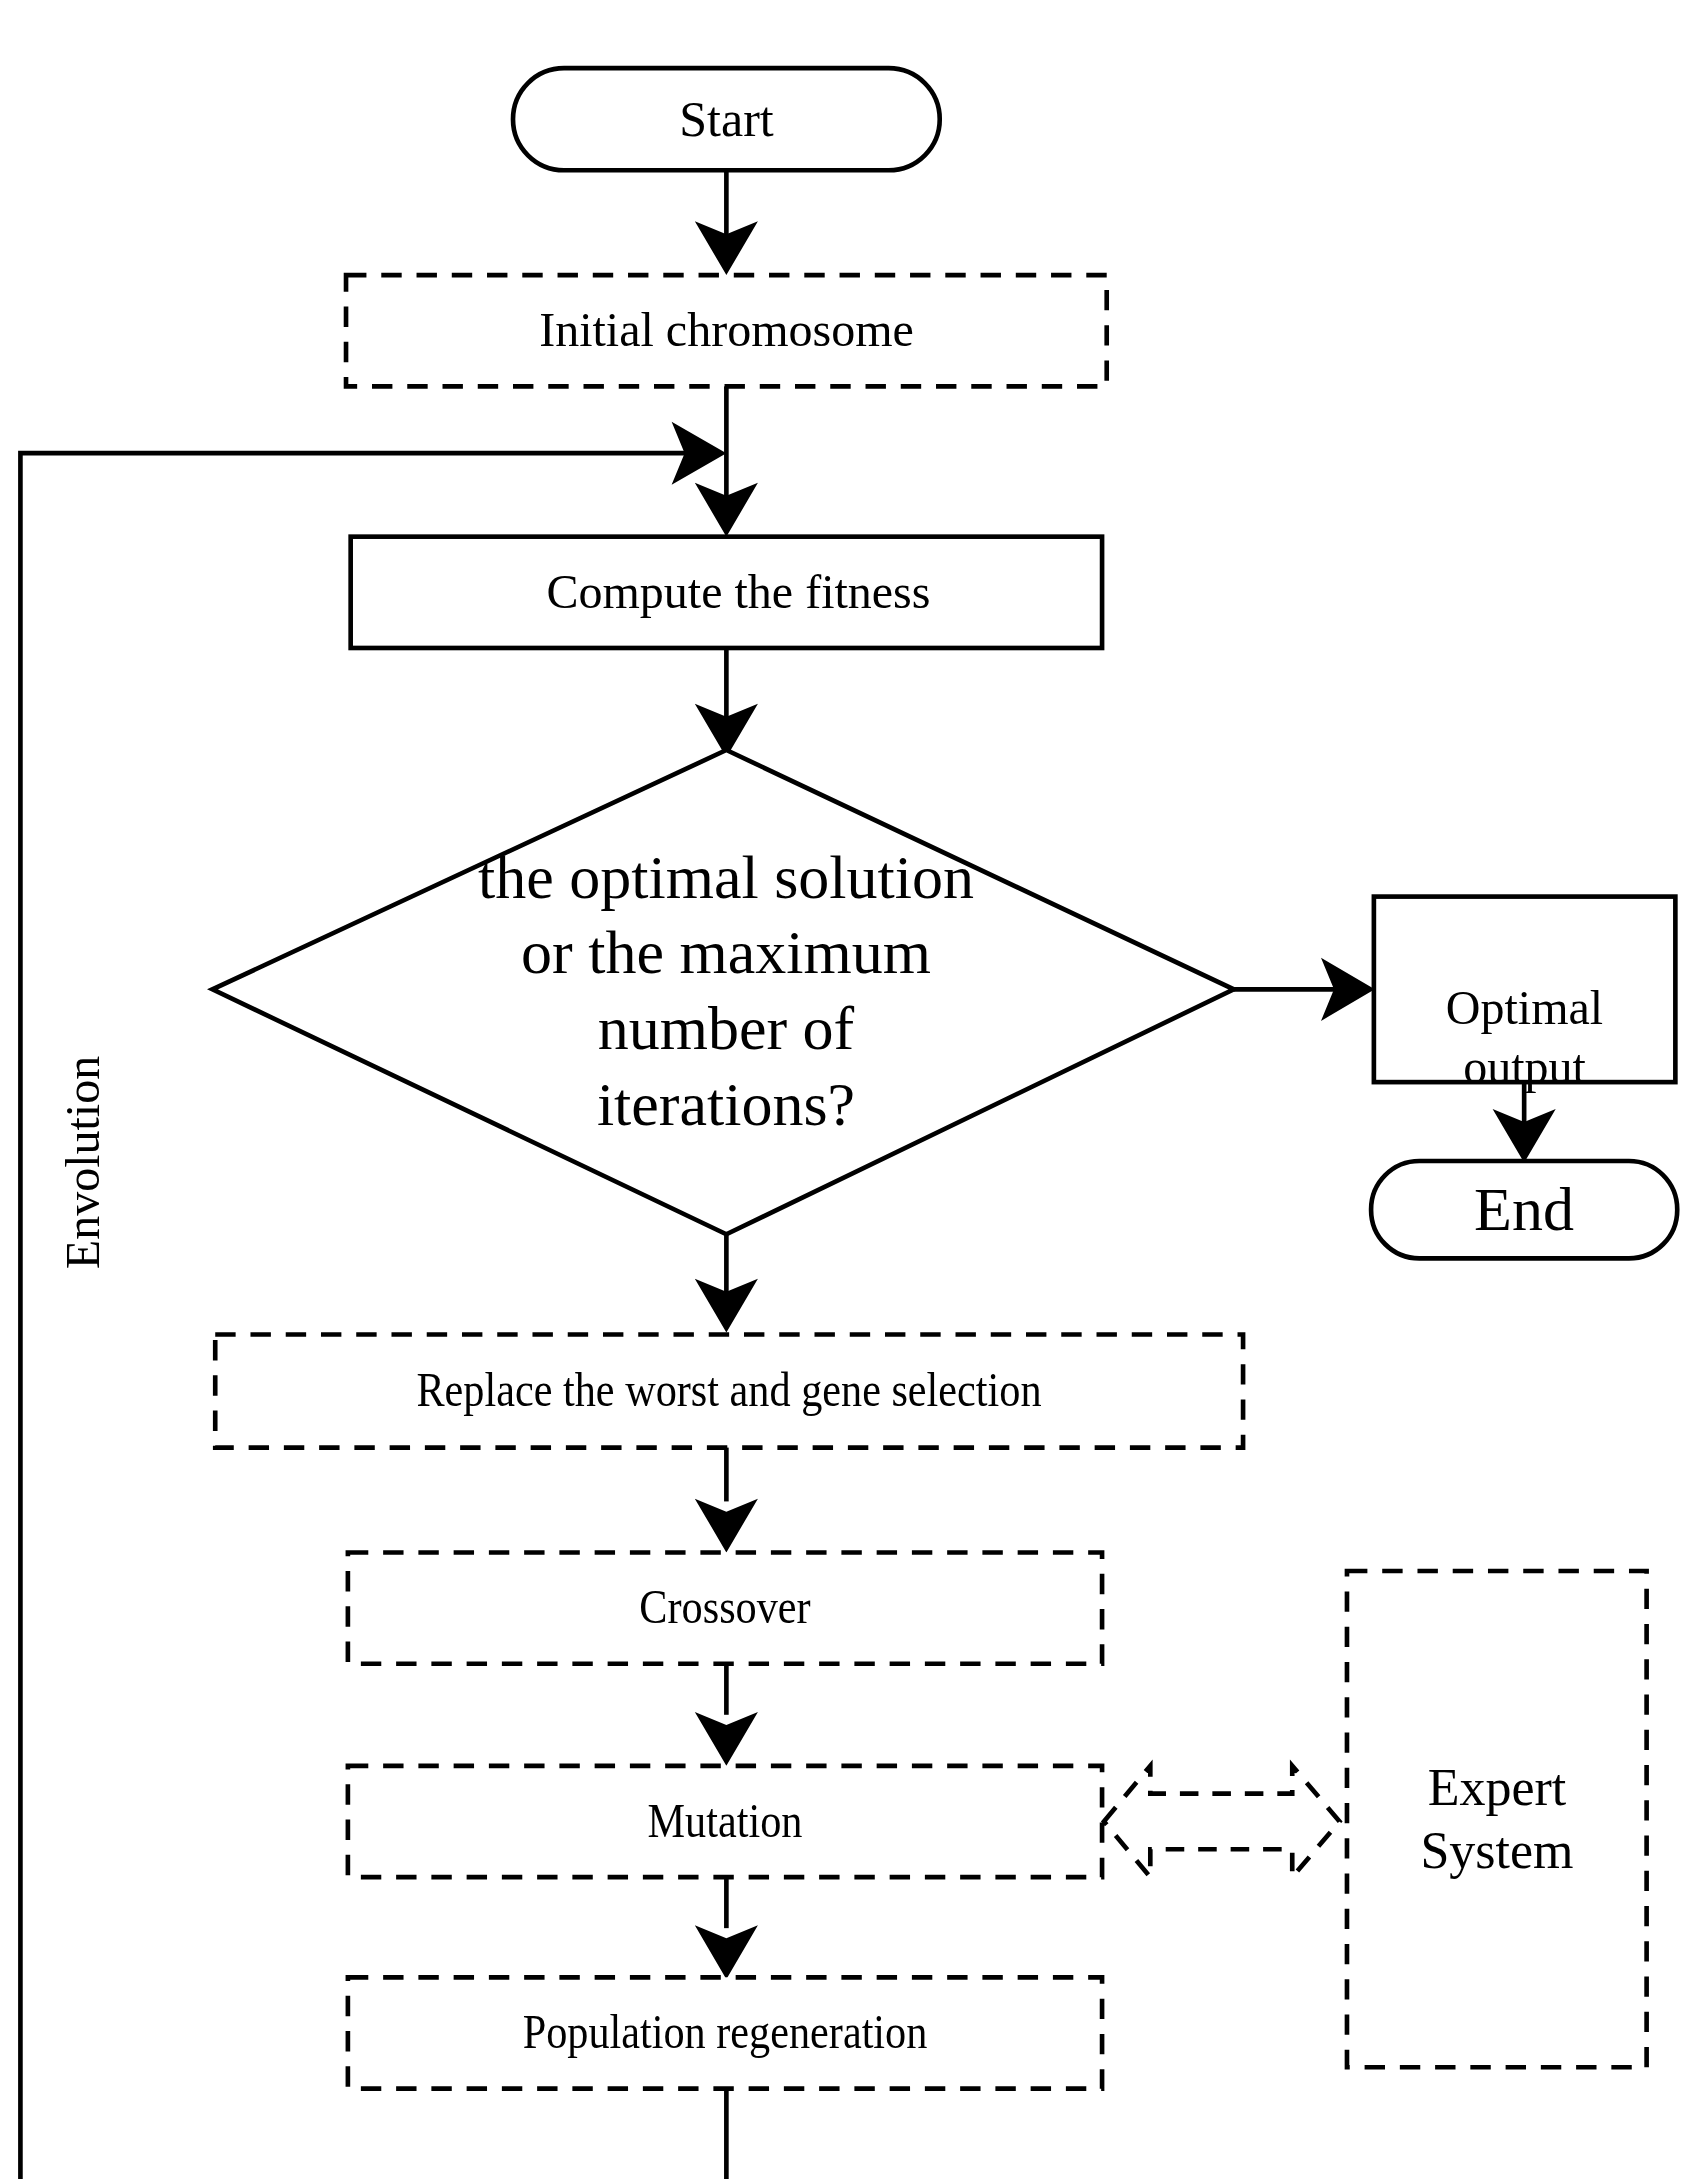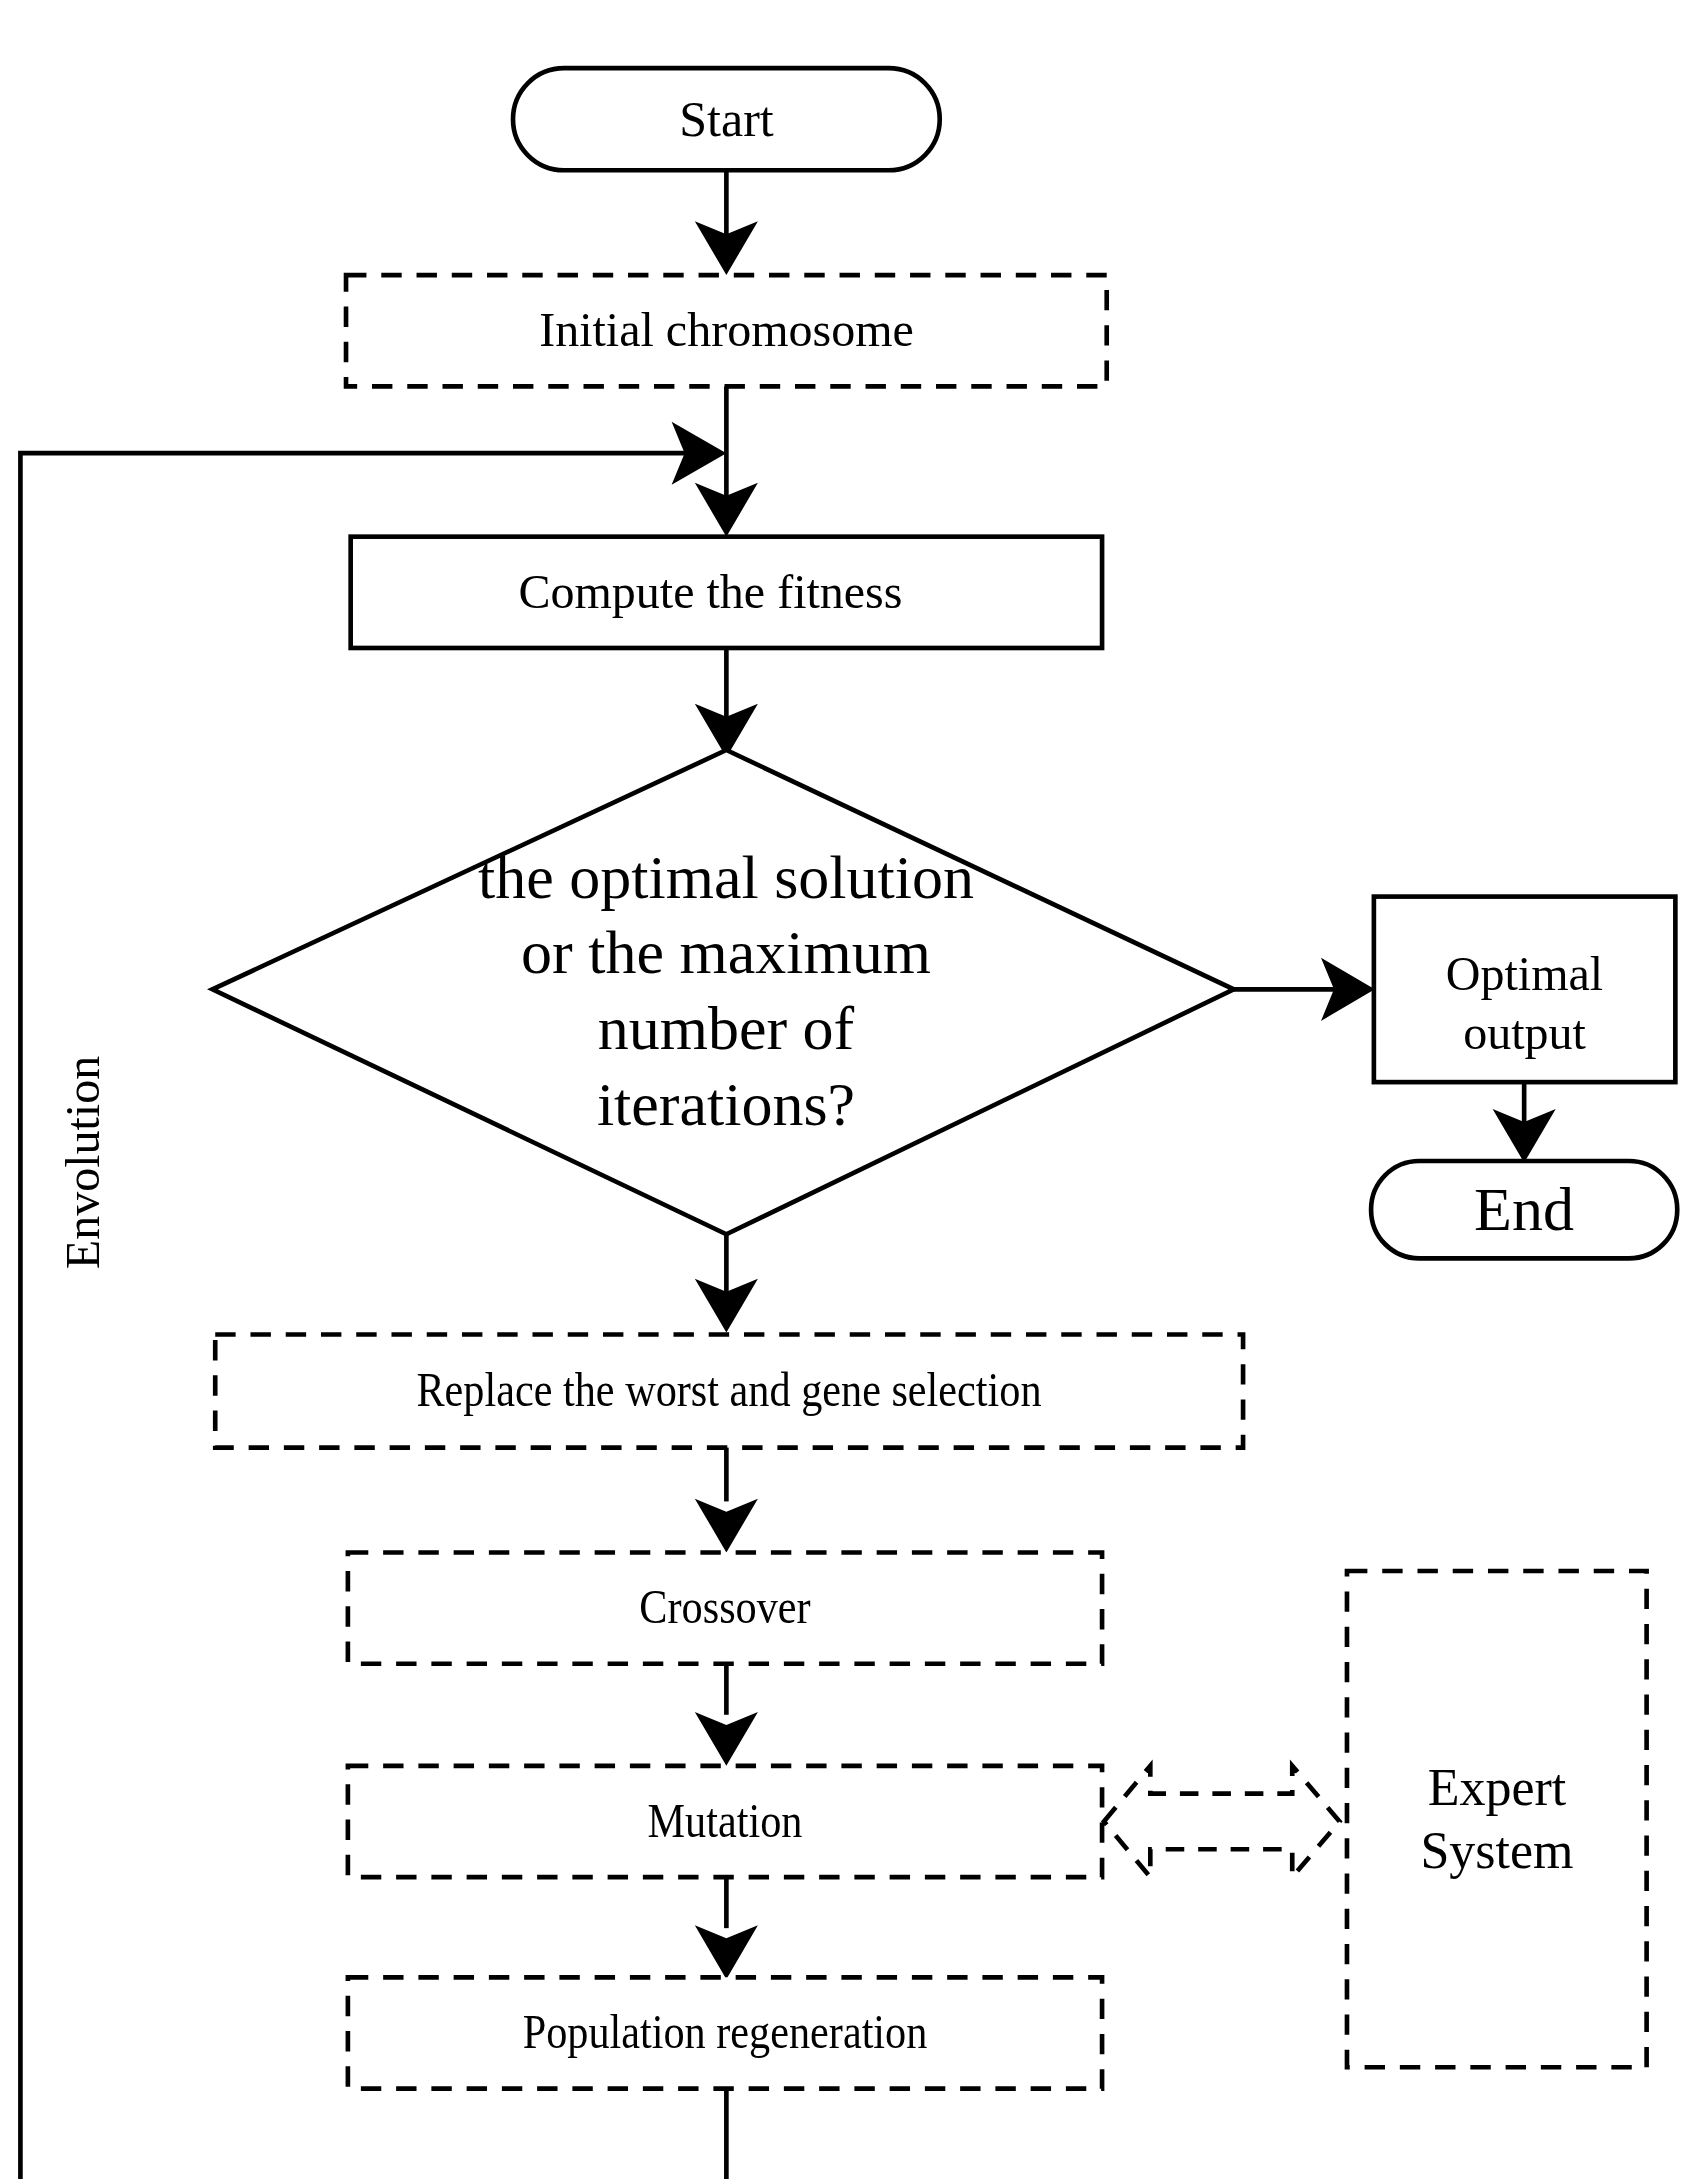--- a/index.html
+++ b/index.html
@@ -137,28 +137,28 @@
     <polygon class="conn-dashed" points="1190,1915 1240,1855 1240,1885 1393,1885 1393,1855 1444,1915 1393,1975 1393,1945 1240,1945 1240,1975"></polygon>
 
     <rect x="1452" y="1645" width="323" height="535" class="shape-dashed"></rect>
 
   </svg>
 
   <div class="node-label lbl-start" style="left:513px; top:23px; width:427px; height:102px;">Start</div>
 
   <div class="node-label lbl-plain" style="left:346px; top:230px; width:761px; height:111px;">Initial chromosome</div>
 
-  <div class="node-label lbl-plain" style="left:335px; top:492px; width:751px; height:111px;">Compute the fitness</div>
+  <div class="node-label lbl-plain" style="left:363px; top:492px; width:751px; height:111px;">Compute the fitness</div>
 
   <div class="node-label lbl-diamond" style="left:420px; top:807px; width:612px; height:278px;">the optimal solution
 or the maximum
 number of
 iterations?</div>
 
-  <div class="node-label lbl-optimal" style="left:1374px; top:866px; width:301px; height:186px;text-align:center;">Optimal
+  <div class="node-label lbl-optimal" style="left:1374px; top:900px; width:301px; height:186px;text-align:center;">Optimal
 output</div>
 
   <div class="node-label lbl-end" style="left:1371px; top:1116px; width:306px; height:97px;">End</div>
 
   <div class="node-label lbl-condensed" style="left:215px; top:1289px; width:1028px; height:113px;">Replace the worst and gene selection</div>
 
   <div class="node-label lbl-condensed" style="left:348px; top:1507px; width:754px; height:111px;">Crossover</div>
 
   <div class="node-label lbl-condensed" style="left:348px; top:1721px; width:754px; height:111px;">Mutation</div>
 

